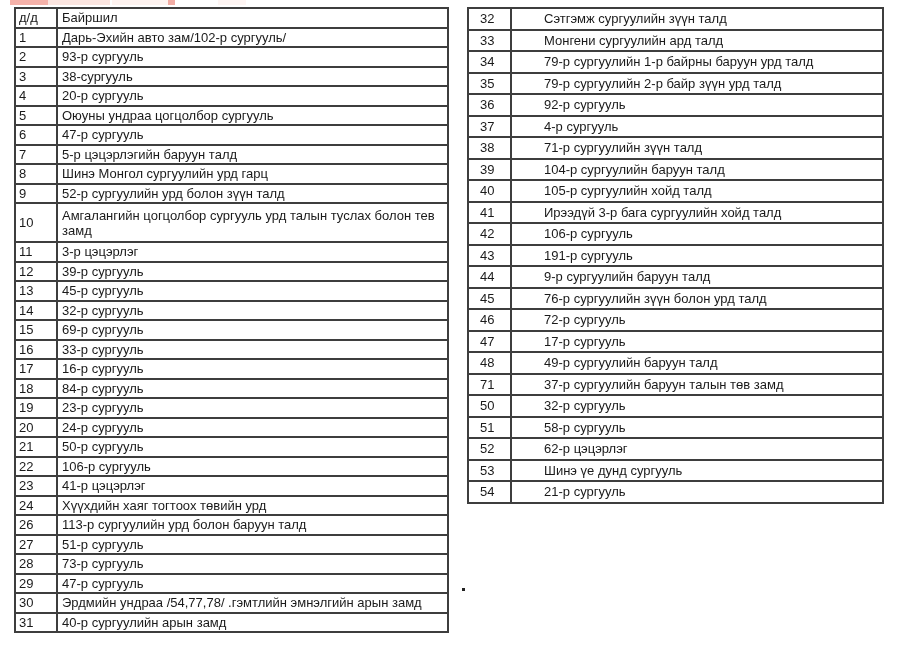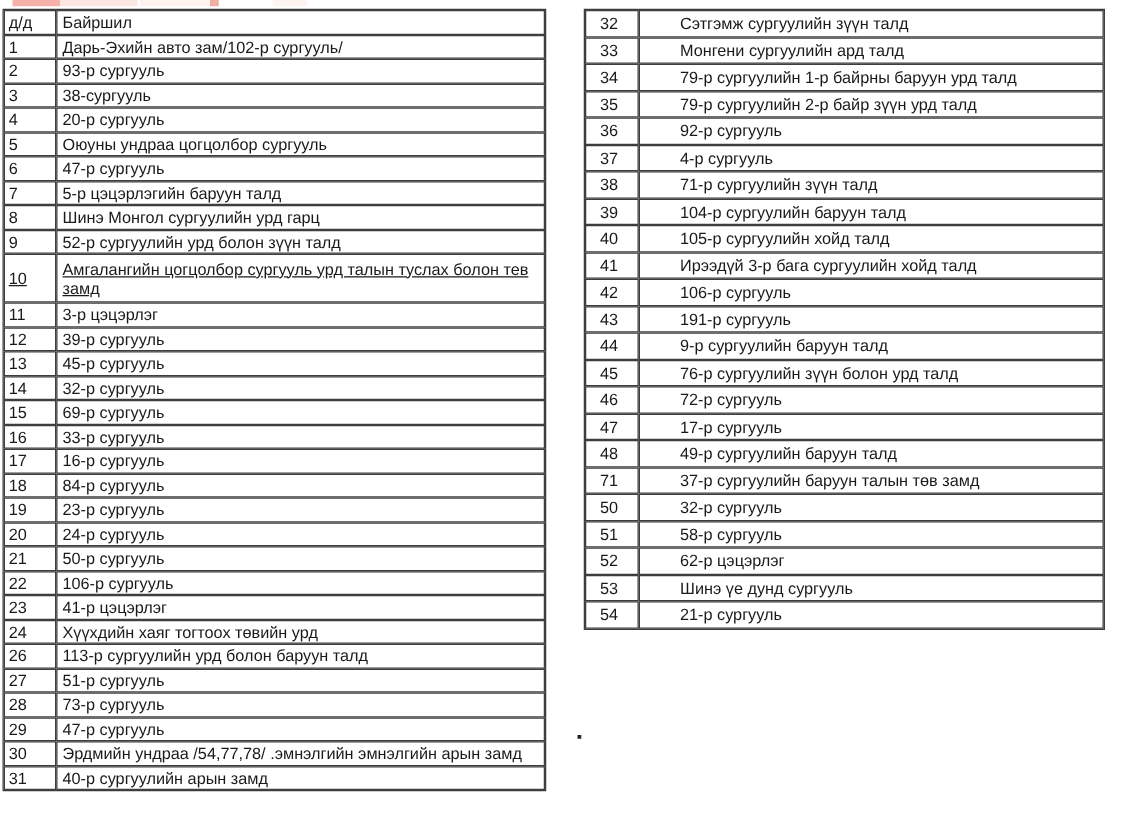--- a/index.html
+++ b/index.html
@@ -38,24 +38,24 @@
   table.tbl td {
     border: 1px solid var(--border-color);
     font-size: 13px;
     line-height: 15px;
     color: var(--text-color);
     vertical-align: middle;
     overflow: hidden;
     white-space: normal;
   }
   
-  table.left-tbl  { left: 2px;  top: 7px; width: 433px; }
+  table.left-tbl  { left: 14px;  top: 7px; width: 433px; }
   table.left-tbl  col.c-num { width: 42px; }
   table.left-tbl  td { height: 17.5px; }
-  table.left-tbl  tbody tr:nth-child(10) td { height: 37px; text-decoration: underline; }
+  table.left-tbl  tbody tr:nth-child(10) td { height: 37px; }
   
   table.right-tbl { left: 467px; top: 7px; width: 415px; }
   table.right-tbl col.c-num { width: 43px; }
   table.right-tbl td { height: 19.5px; padding-left: 32px; }
 
   td.num { padding: 0 2px 0 3px; }
   table.right-tbl td.num { padding-left: 11px; margin-top: 33px; }
   td.loc { padding: 0 3px 0 4px; }
 
   .stray-dot {
@@ -193,21 +193,21 @@
         <tr>
           <td class="num">28</td>
           <td class="loc">73-р сургууль</td>
         </tr>
         <tr>
           <td class="num">29</td>
           <td class="loc">47-р сургууль</td>
         </tr>
         <tr>
           <td class="num">30</td>
-          <td class="loc">Эрдмийн ундраа /54,77,78/ .эмнэлгийн эмнэлгийн арын замд</td>
+          <td class="loc">Эрдмийн ундраа /54,77,78/ .гэмтлийн эмнэлгийн арын замд</td>
         </tr>
         <tr>
           <td class="num">31</td>
           <td class="loc">40-р сургуулийн арын замд</td>
         </tr>
       </tbody>
   </table>
 
   <table class="tbl right-tbl">
     <colgroup>

